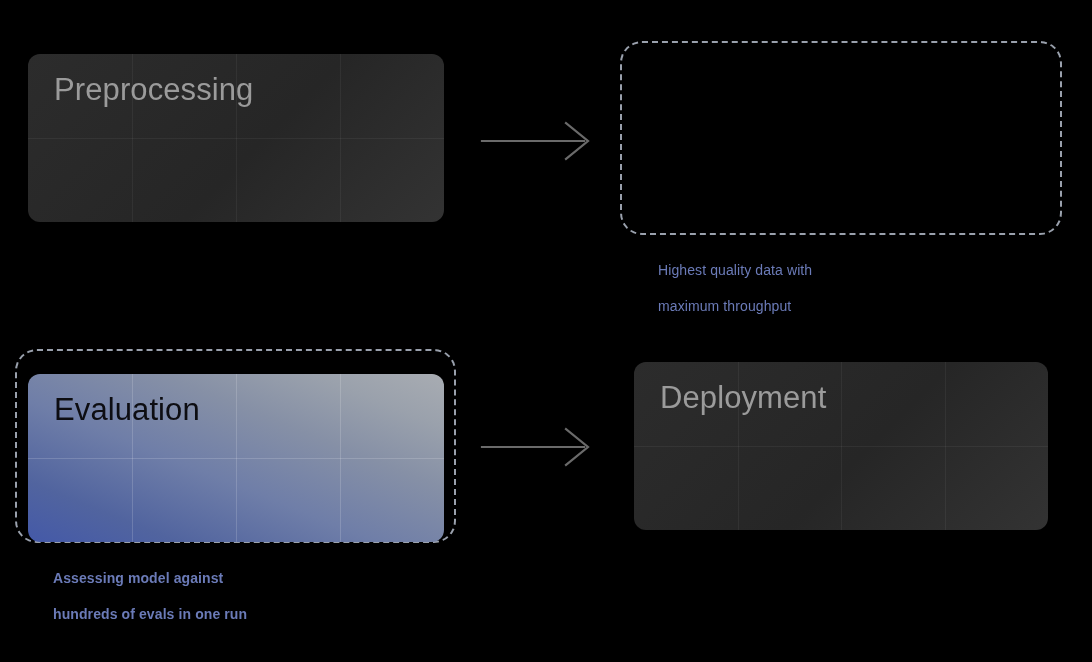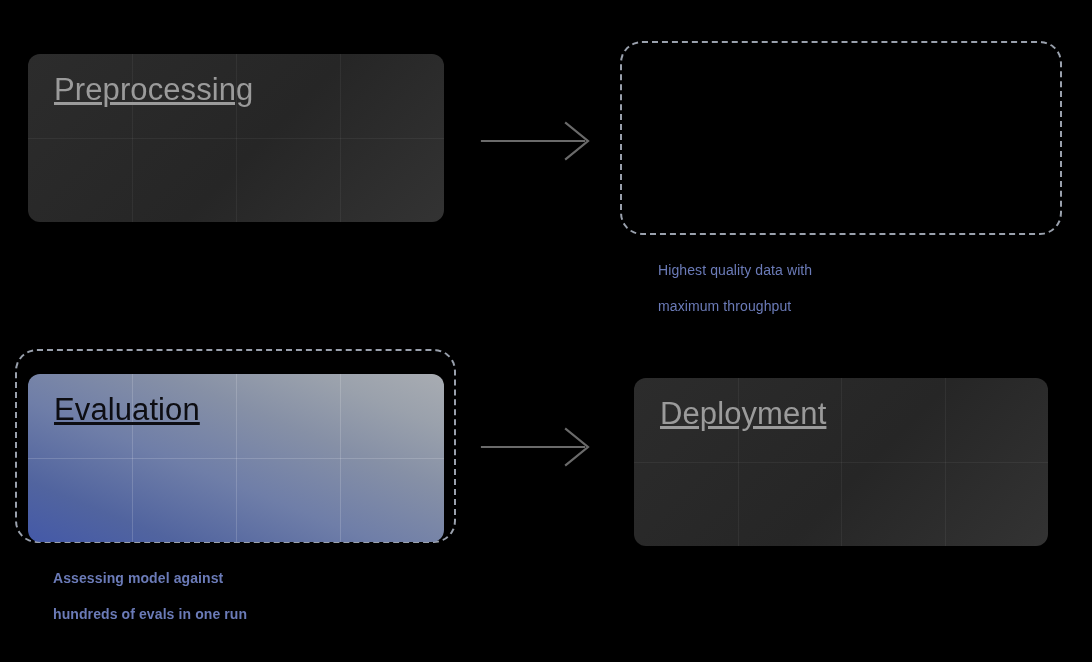--- a/index.html
+++ b/index.html
@@ -88,21 +88,20 @@
   
   .card-title {
     position: absolute;
     left: 26px;
     top: 19px;
     font-size: 31px;
     font-weight: 400;
     letter-spacing: 0.1px;
     line-height: 1.1;
     white-space: nowrap;
-    text-decoration: underline;
   }
   .card-dark .card-title { color: #9b9b9b; }
   .card-active .card-title { color: #0d0d12; }
 
   
   .caption {
     position: absolute;
     font-size: 14px;
     line-height: 36px;
     color: #6b7bb8;
@@ -158,21 +157,21 @@
   <div class="caption" style="left:53px; top:560px; width:420px;font-weight:bold;">Assessing model against
 hundreds of evals in one run</div>
 
   <div class="arrow" style="left:480px; top:424px; width:112px; height:46px;">
     <svg width="112" height="46" viewBox="0 0 112 46" fill="none">
       <path d="M2 23 H104" stroke="#6a6a6a" stroke-width="2.2" stroke-linecap="square"></path>
       <path d="M86 5 L108 23 L86 41" stroke="#6a6a6a" stroke-width="2.2" stroke-linecap="square" stroke-linejoin="miter" fill="none"></path>
     </svg>
   </div>
 
-  <div class="card card-dark" style="left:634px; top:362px; width:414px; height:168px;margin-top:16px;">
+  <div class="card card-dark" style="left:634px; top:362px; width:414px; height:168px;">
     <div class="grid">
       <div class="v v1"></div>
         <div class="v v2"></div>
         <div class="v v3"></div>
       <div class="h h1"></div>
     </div>
     <div class="card-title">Deployment</div>
   </div>
 
 </div>

